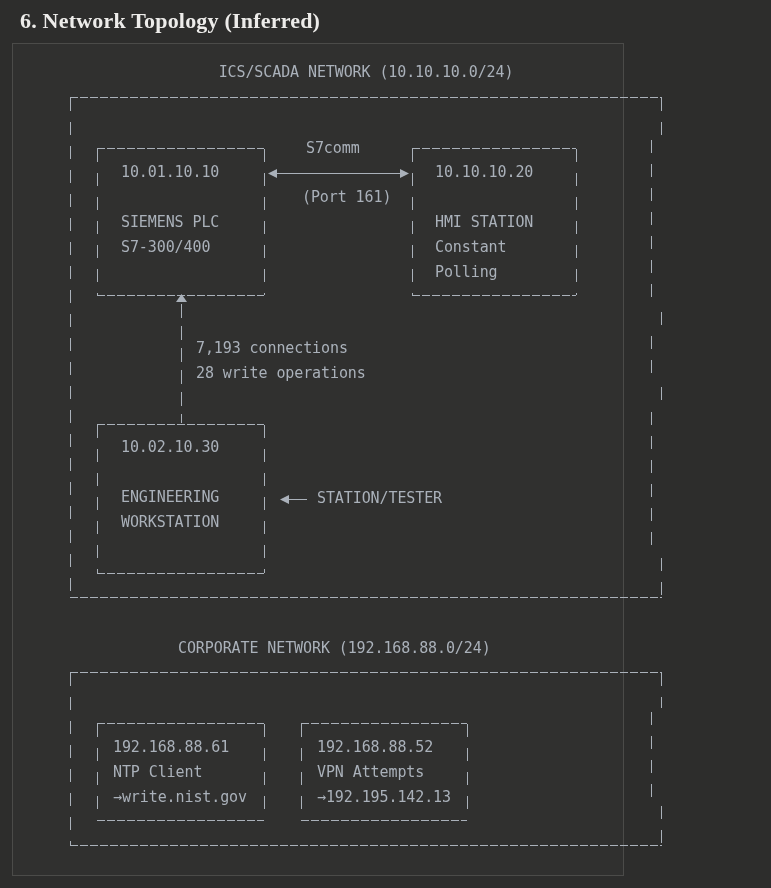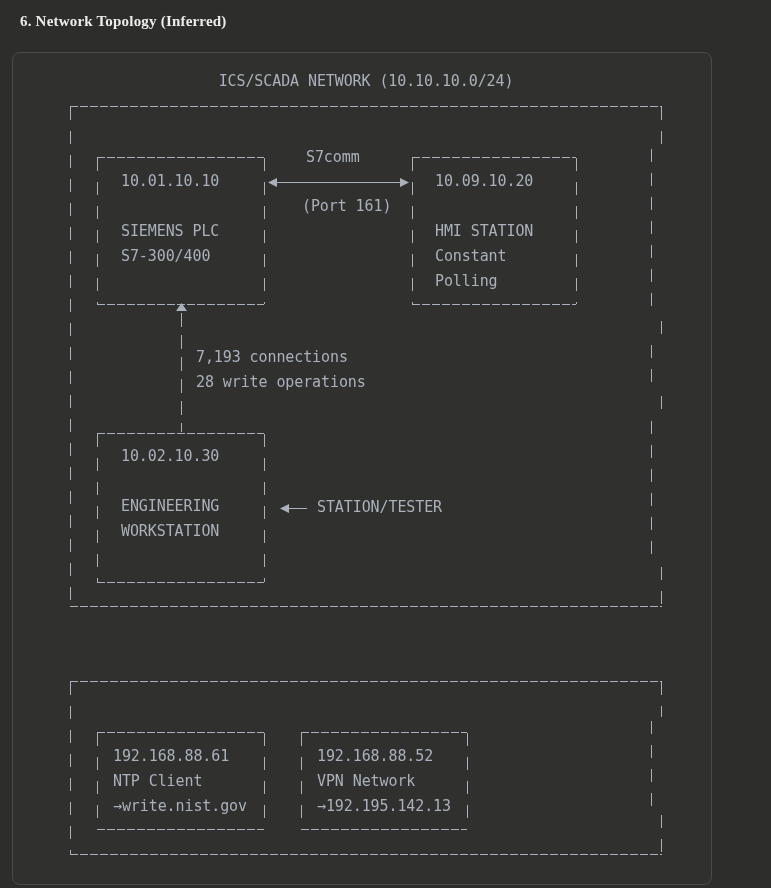--- a/index.html
+++ b/index.html
@@ -12,29 +12,29 @@
   *{box-sizing:border-box;margin:0;padding:0}
   html,body{width:771px;height:888px;overflow:hidden}
   body{
     background:var(--background);
     position:relative;
     font-family:"DejaVu Sans Mono",monospace;
   }
   .title{
     position:absolute;left:20px;top:6px;
     font-family:"Liberation Serif",serif;
-    font-weight:700;font-size:15px;line-height:30px;
+    font-weight:700;font-size:22px;line-height:30px;
     color:var(--title-color);
     letter-spacing:.2px;
   }
   .panel{
-    position:absolute;left:12px;top:52px;width:700px;height:833px;
+    position:absolute;left:12px;top:43px;width:612px;height:833px;
     background:var(--panel-background);
     border:1px solid var(--panel-border);
-    border-radius:8px;
+    border-radius:0;
   }
   .wires{position:absolute;left:0;top:0}
   .wires line{stroke:var(--accent);stroke-width:1}
   .wires .h{stroke-dasharray:8 2}
   .wires .v{stroke-dasharray:13 11}
   .wires .vc{stroke-dasharray:14 8}
   .wires polygon{fill:var(--accent);stroke:none}
   .lbl{
     position:absolute;
     font:15px/25px "DejaVu Sans Mono",monospace;
@@ -127,42 +127,43 @@
     </g>
   </svg>
 
   <div class="lbl ctr" style="left:57px;top:16px;width:592px">ICS/SCADA NETWORK (10.10.10.0/24)</div>
 
   <div class="lbl" style="left:108px;top:116px">10.01.10.10
 
 SIEMENS PLC
 S7-300/400</div>
 
-  <div class="lbl" style="left:422px;top:116px">10.09.10.20
+  <div class="lbl" style="left:422px;top:116px">10.10.10.20
 
 HMI STATION
 Constant
 Polling</div>
 
   <div class="lbl" style="left:293px;top:92px">S7comm</div>
 
   <div class="lbl" style="left:289px;top:141px">(Port 161)</div>
 
   <div class="lbl" style="left:183px;top:292px">7,193 connections
 28 write operations</div>
 
   <div class="lbl" style="left:108px;top:391px">10.02.10.30
 
 ENGINEERING
 WORKSTATION</div>
 
   <div class="lbl" style="left:304px;top:442px">STATION/TESTER</div>
 
+  <div class="lbl" style="left:165px;top:592px">CORPORATE NETWORK (192.168.88.0/24)</div>
 
   <div class="lbl" style="left:100px;top:691px">192.168.88.61
 NTP Client
 →write.nist.gov</div>
 
   <div class="lbl" style="left:304px;top:691px">192.168.88.52
-VPN Network
+VPN Attempts
 →192.195.142.13</div>
 
 </div>
 
 </body></html>

